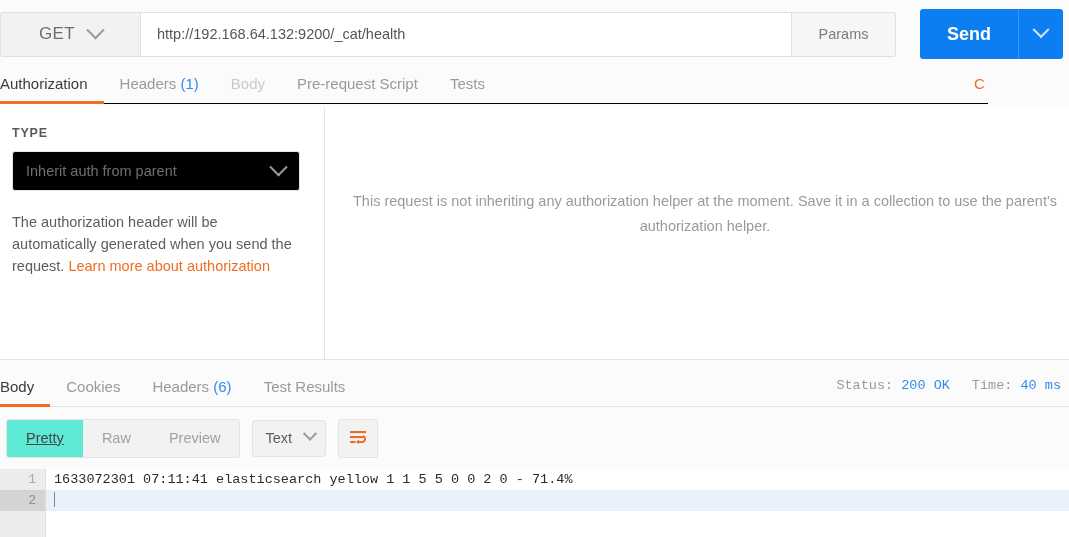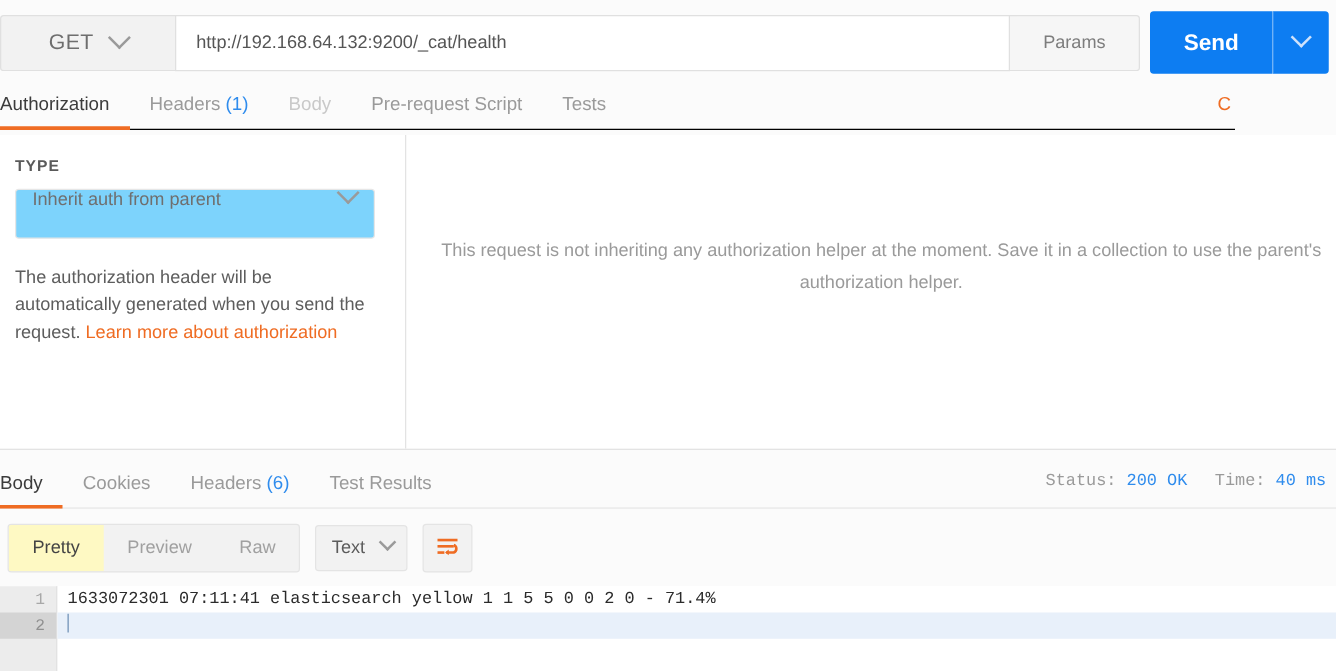--- a/index.html
+++ b/index.html
@@ -94,21 +94,21 @@
     display: flex;
     align-items: center;
     justify-content: center;
     box-sizing: border-box;
     font-size: 14.5px;
     color: #7d7d7d;
     cursor: pointer;
   }
   .send-group {
     display: flex;
-    margin-left: 8px;
+    margin-left: 24px;
     margin-right: 6px;
     height: 50px;
   }
   .send-btn {
     width: 98px;
     background: #0d7df2;
     border: none;
     border-radius: 3px 0 0 3px;
     color: #ffffff;
     font-size: 18px;
@@ -197,24 +197,25 @@
   .type-label {
     font-size: 12.5px;
     color: #5a5a5a;
     letter-spacing: 0.8px;
     font-weight: bold;
     margin-bottom: 11px;
   }
   .type-select {
     width: 288px;
     height: 40px;
-    background: #7dd3fc;
+    background: #000000;
     border: 1px solid #e6e6e6;
     border-radius: 3px;
     display: flex;
+    align-items: center;
     justify-content: space-between;
     padding: 0 14px 0 13px;
     box-sizing: border-box;
     cursor: pointer;
   }
   .type-select-value {
     font-size: 14.5px;
     color: #6f6f6f;
   }
   .auth-help {
@@ -293,22 +294,23 @@
   }
   .seg {
     padding: 0 19px;
     display: flex;
     align-items: center;
     font-size: 14.5px;
     color: #a0a0a0;
     cursor: pointer;
   }
   .seg.active {
-    background: #fef9c3;
+    background: #5eead4;
     color: #444444;
+    text-decoration: underline;
   }
   .fmt-select {
     width: 74px;
     height: 37px;
     background: #f2f2f2;
     border: 1px solid #e4e4e4;
     border-radius: 3px;
     display: flex;
     align-items: center;
     justify-content: space-between;
@@ -468,24 +470,24 @@
       </span>
     </div>
   </div>
 
   <div class="viewer-bar">
     <div class="seg-group">
       <div class="seg active">
         <span>Pretty</span>
       </div>
       <div class="seg">
+        <span>Raw</span>
+      </div>
+      <div class="seg">
         <span>Preview</span>
-      </div>
-      <div class="seg">
-        <span>Raw</span>
       </div>
     </div>
     <div class="fmt-select">
       <span>Text</span>
       <span class="chev sm"></span>
     </div>
     <div class="wrap-btn">
       <svg width="19" height="16" viewBox="0 0 19 16">
         <rect x="1" y="1" width="16" height="2.1" fill="#ef6c23"></rect>
         <rect x="1" y="6" width="13" height="2.1" fill="#ef6c23"></rect>

